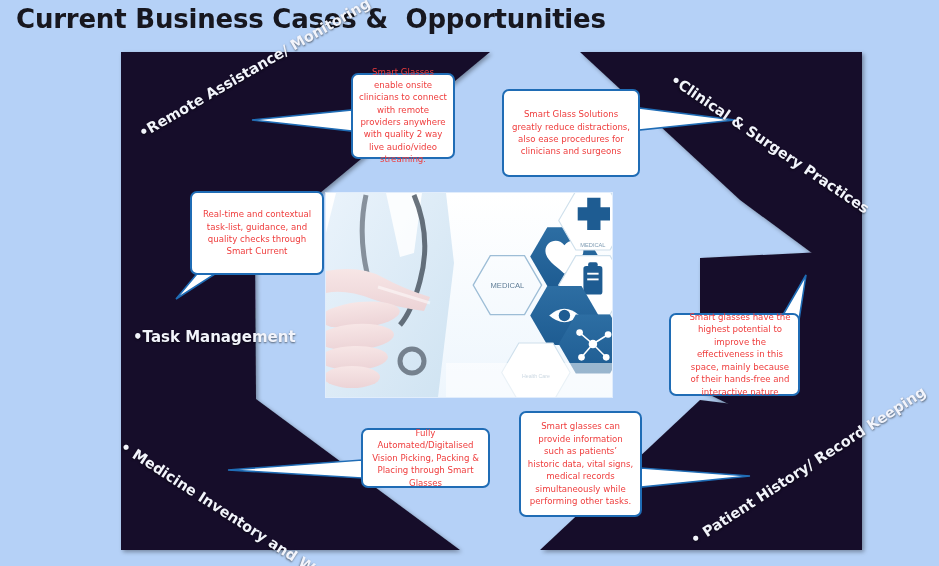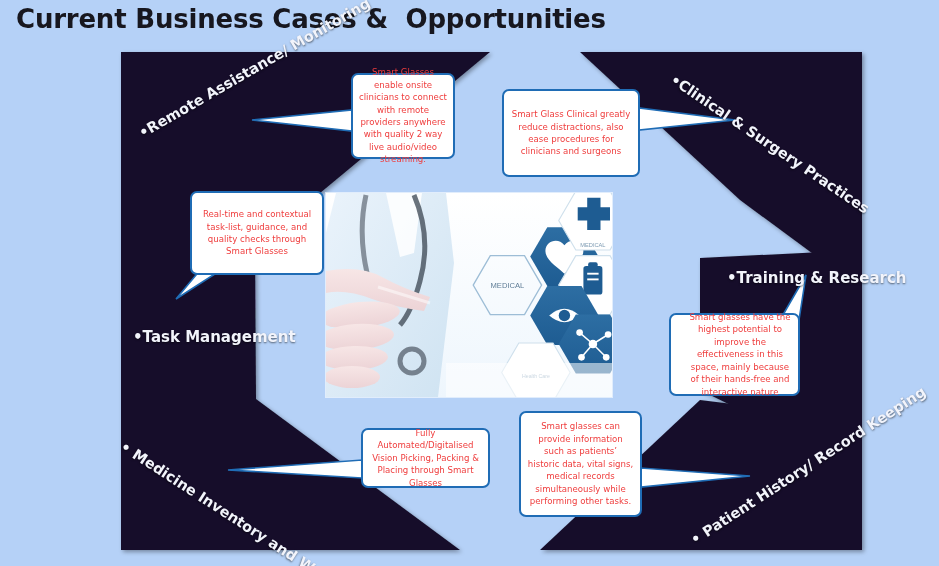--- a/index.html
+++ b/index.html
@@ -107,21 +107,20 @@
       <polygon points="206,263 232,263 176,299" fill="#ffffff" stroke="#1f6cb5" stroke-width="1.6"></polygon>
       <polygon points="780,320 799,320 806,275" fill="#ffffff" stroke="#1f6cb5" stroke-width="1.6"></polygon>
       <polygon points="362,460 362,478 228,470" fill="#ffffff" stroke="#1f6cb5" stroke-width="1.6"></polygon>
       <polygon points="641,468 641,487 750,476" fill="#ffffff" stroke="#1f6cb5" stroke-width="1.6"></polygon>
     </g>
   </svg>
 
   <div class="seglabel lbl-remote">•Remote Assistance/ Monitoring</div>
   <div class="seglabel lbl-clinical">•Clinical &amp; Surgery Practices</div>
   <div class="seglabel lbl-task">•Task Management</div>
-  <div class="seglabel lbl-training">•Training &amp; Research</div>
   <div class="seglabel lbl-medicine">• Medicine Inventory and Warehousing</div>
   <div class="seglabel lbl-patient">• Patient History/ Record Keeping</div>
 
   <div class="photo">
     <svg width="286" height="204" viewBox="0 0 286 204">
       <defs>
         <linearGradient id="bgg" x1="0" y1="0" x2="0" y2="1">
           <stop offset="0" stop-color="#ffffff"></stop>
           <stop offset="1" stop-color="#eef6fd"></stop>
         </linearGradient>
@@ -265,24 +264,24 @@
       </g>
 
       <rect x="120" y="170" width="166" height="34" fill="#ffffff" opacity=".55"></rect>
     </svg>
   </div>
 
   <div class="callout c1">
       <span>Smart Glasses enable onsite clinicians to connect with remote providers anywhere with quality 2 way live audio/video streaming.</span>
     </div>
   <div class="callout c2">
-      <span>Smart Glass Clinical greatly reduce distractions, also ease procedures for clinicians and surgeons</span>
+      <span>Smart Glass Solutions greatly reduce distractions, also ease procedures for clinicians and surgeons</span>
     </div>
   <div class="callout c3">
-      <span>Real-time and contextual task-list, guidance, and quality checks through Smart Glasses</span>
+      <span>Real-time and contextual task-list, guidance, and quality checks through Smart Current</span>
     </div>
   <div class="callout c4">
       <span>Smart glasses have the highest potential to improve the effectiveness in this space, mainly because of their hands-free and interactive nature</span>
     </div>
   <div class="callout c5">
       <span>Fully Automated/Digitalised Vision Picking, Packing &amp; Placing through Smart Glasses</span>
     </div>
   <div class="callout c6">
       <span>Smart glasses can provide information such as patients’ historic data, vital signs, medical records simultaneously while performing other tasks.</span>
     </div>

